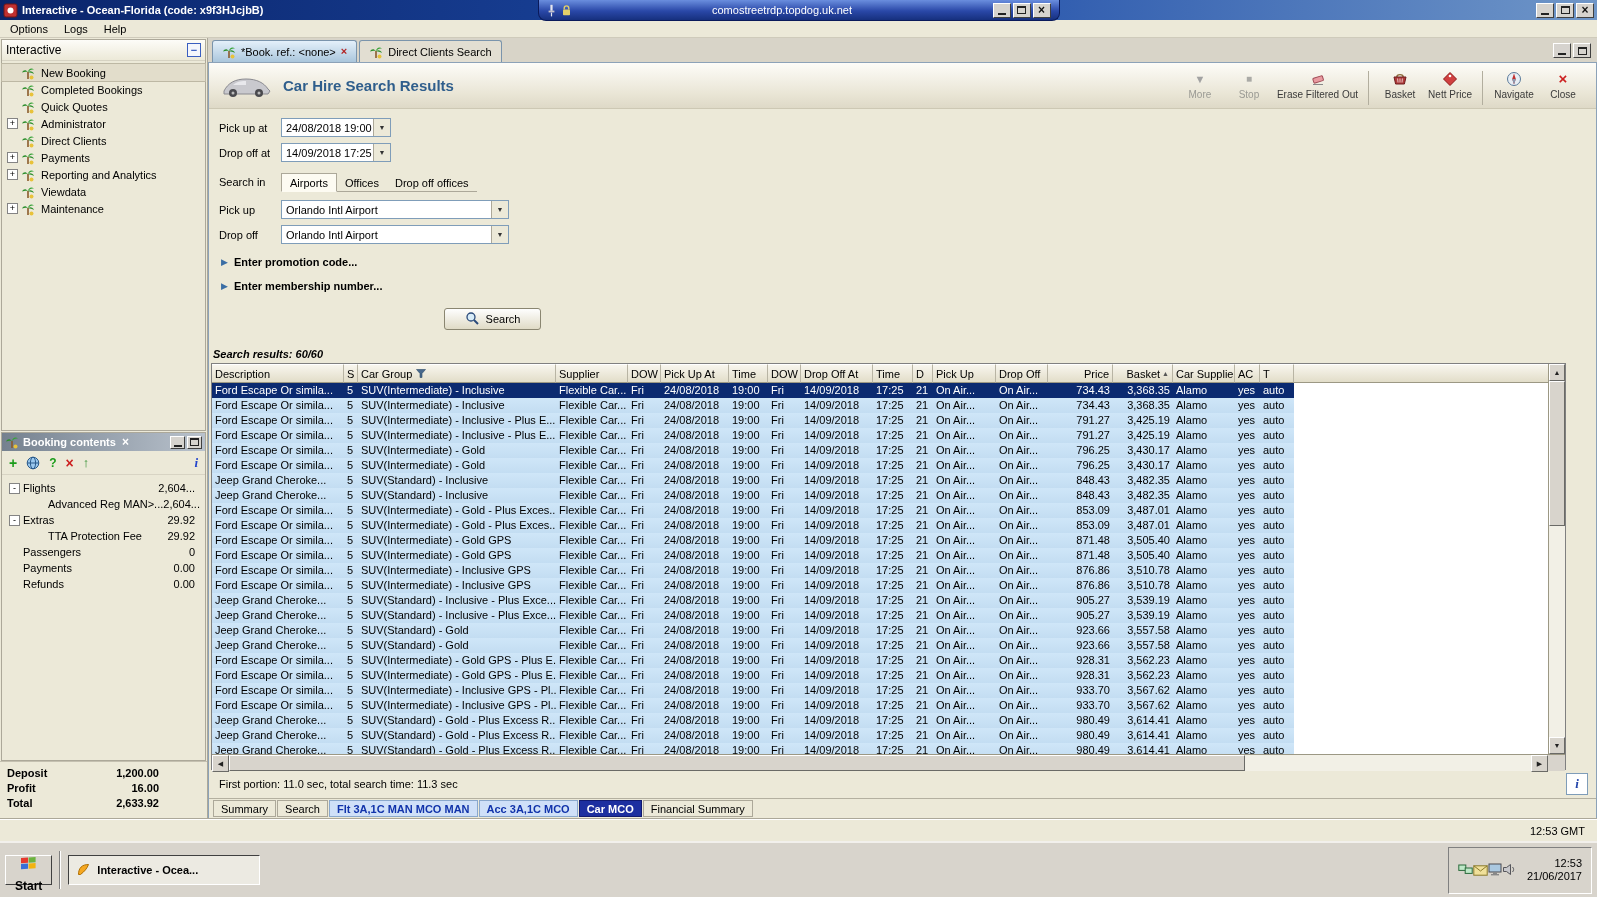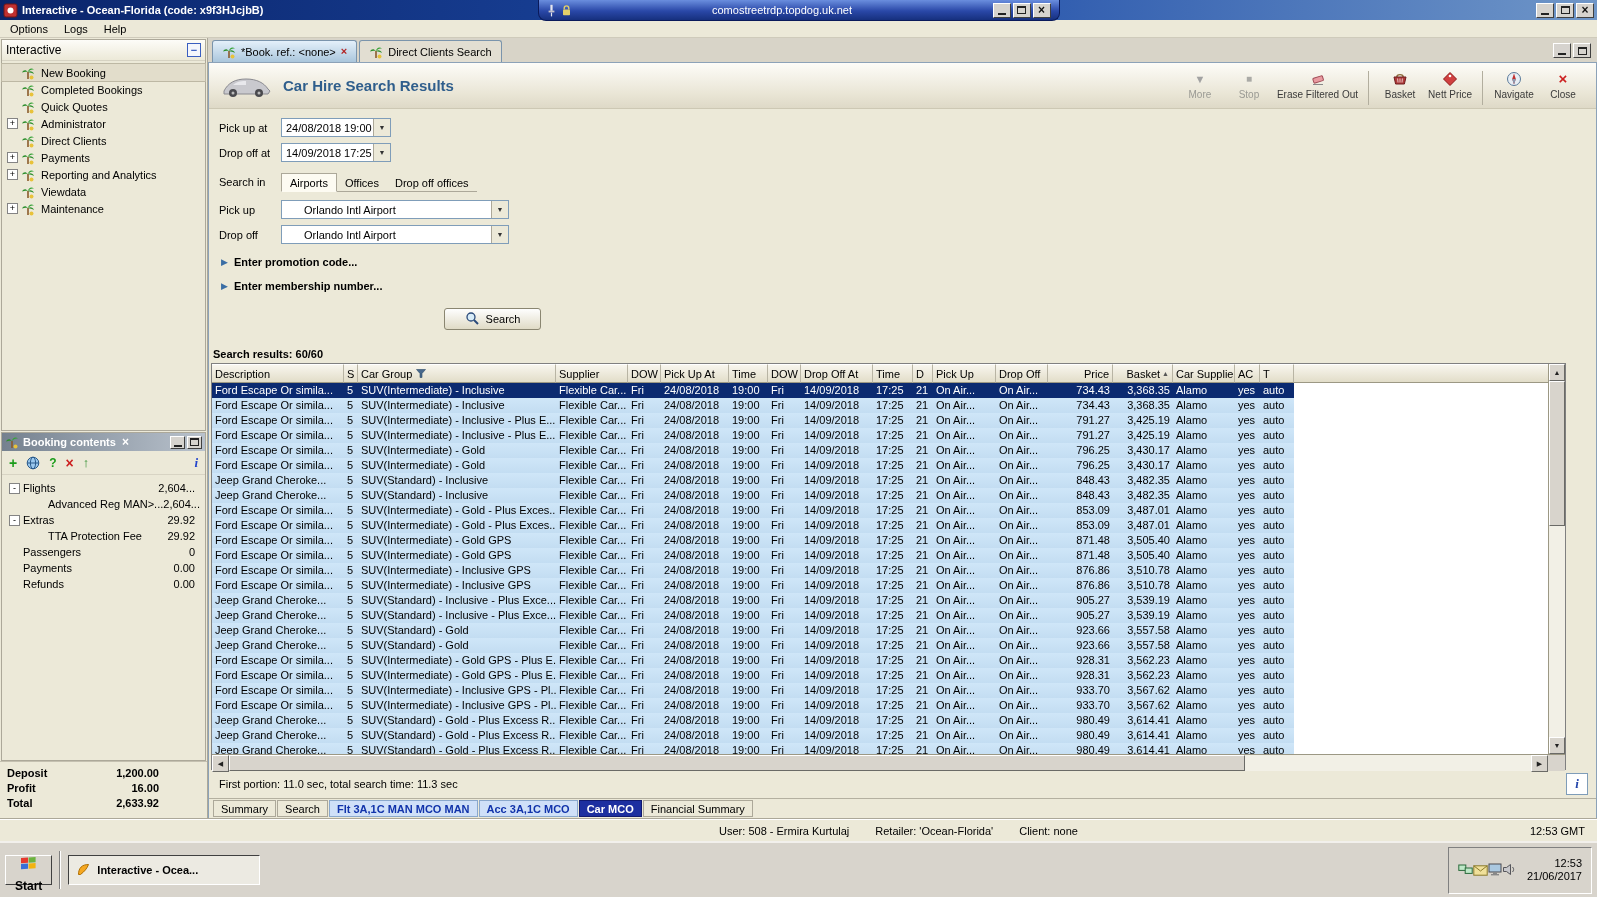--- a/index.html
+++ b/index.html
@@ -94,33 +94,33 @@
   .g-chev{color:#a2a2a2;font-size:11px;}
   .g-stop{color:#aaaaa6;font-size:10px;}
   .g-close{color:#cc2020;font-weight:bold;font-size:15px;line-height:14px;}
 
   
   #form-area{height:235px;flex:none;padding:9px 0 0 10px;}
   .form-row{display:flex;align-items:center;margin-bottom:6px;}
   .form-label{width:62px;flex:none;}
   .combo{display:flex;height:19px;border:1px solid #7f9db9;background:#fff;align-items:center;}
   .combo.date{width:110px;}
-  .combo.office{width:228px;padding-left:18px;}
+  .combo.office{width:228px;}
   .combo-text{padding:0 4px;flex:1;white-space:nowrap;overflow:hidden;}
   .combo-btn{width:17px;height:100%;background:#ece9d8;border-left:1px solid #aca899;display:flex;align-items:center;justify-content:center;font-size:7px;color:#333;flex:none;}
   #searchin-tabs{display:flex;align-items:flex-end;border-bottom:1px solid #aca899;height:20px;}
   .si-tab{padding:3px 8px 2px 8px;white-space:nowrap;}
   .si-tab.active{background:#fdfbf2;border:1px solid #aca899;border-bottom:1px solid #fdfbf2;margin-bottom:-1px;}
   .form-row.searchin{margin:10px 0 8px 0;}
   .expander-row{display:flex;align-items:center;gap:6px;margin:12px 0 0 2px;font-weight:bold;}
   .expander-arrow{color:#3a6ea5;font-size:9px;}
   #search-btn{margin:16px 0 0 225px;width:97px;height:22px;display:flex;align-items:center;justify-content:center;gap:6px;background:linear-gradient(180deg,#fefefe,#e0dbc6);border:1px solid #8a8671;border-radius:3px;}
 
   
-  #results-label{flex:none;font-weight:bold;margin:4px 0 3px 4px;}
+  #results-label{flex:none;font-weight:bold;margin:4px 0 3px 4px;font-style:italic;}
   #table-wrap{height:407px;flex:none;margin:0 30px 0 2px;border:1px solid #808080;background:#fff;display:flex;flex-direction:column;}
   .t-top{display:flex;height:390px;}
   .grid-col{flex:1;display:flex;flex-direction:column;min-width:0;}
   #grid-header{display:flex;height:19px;flex:none;}
   .th{flex:none;display:flex;align-items:center;padding:0 3px;white-space:nowrap;overflow:hidden;background:linear-gradient(180deg,#f8f6ee,#e2ddc9);border-right:1px solid #b8b4a4;border-bottom:1px solid #9c9884;border-top:1px solid #fff;}
   .th.num{justify-content:flex-end;}
   .th-filler{flex:1;border-right:none;}
   .f-ic{margin-left:4px;display:inline-flex;}
   .sort-mark{font-size:7px;color:#555;margin-left:2px;}
   #grid-body{height:373px;overflow:hidden;background:#fff;}
@@ -1249,25 +1249,20 @@
             <span class="btab blue">Flt 3A,1C MAN MCO MAN</span>
             <span class="btab blue">Acc 3A,1C MCO</span>
             <span class="btab selected">Car MCO</span>
             <span class="btab plain">Financial Summary</span>
           </div>
       </div>
     </div>
   </div>
 
   <div id="statusbar">
-    <span class="sb-center">
-      <span>User: 508 - Ermira Kurtulaj</span>
-      <span>Retailer: 'Ocean-Florida'</span>
-      <span>Client: none</span>
-    </span>
     <span class="sb-time">12:53 GMT</span>
   </div>
 
   <div id="taskbar">
     <div class="start-btn">
       <span>
         <svg width="17" height="15" viewBox="0 0 17 15">
             <g transform="skewY(-4)">
               <rect x="1" y="2" width="7" height="5.4" fill="#e6392e"></rect>
               <rect x="8.6" y="2" width="7" height="5.4" fill="#6cb33f"></rect>

